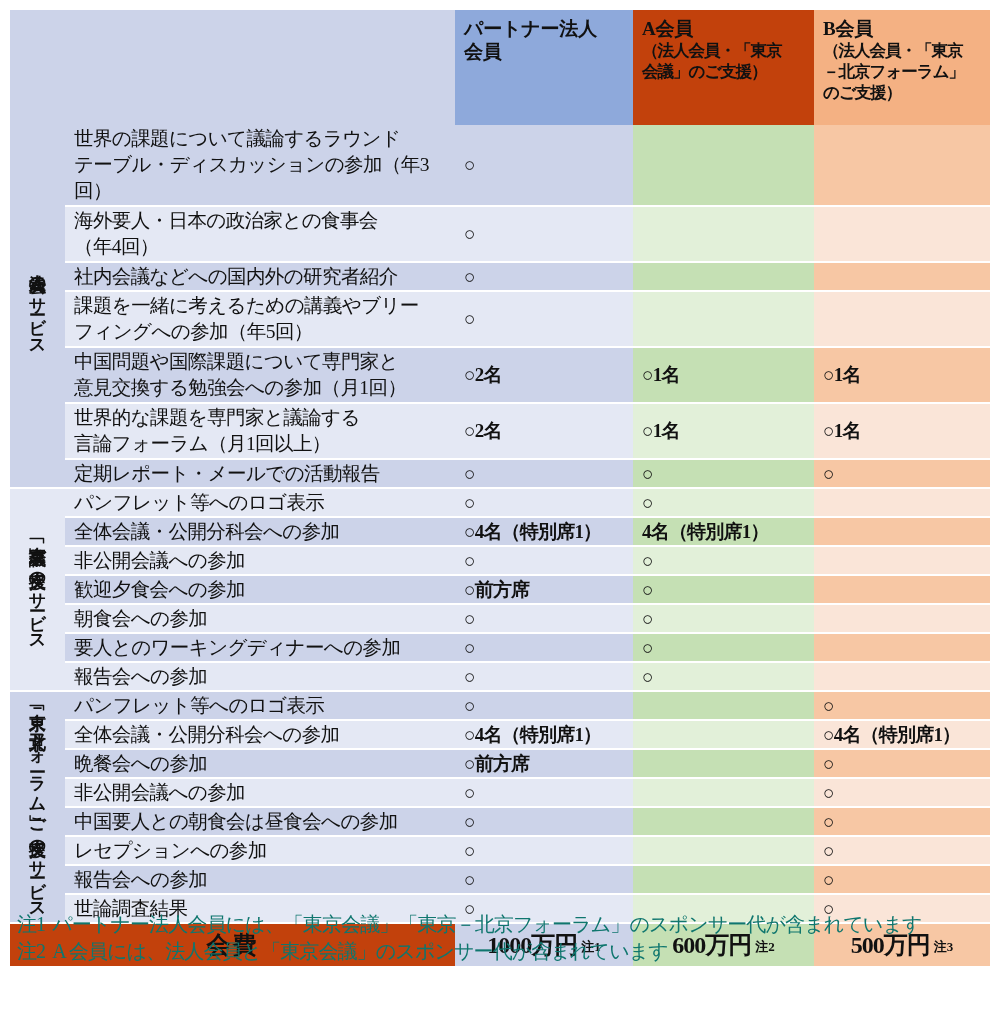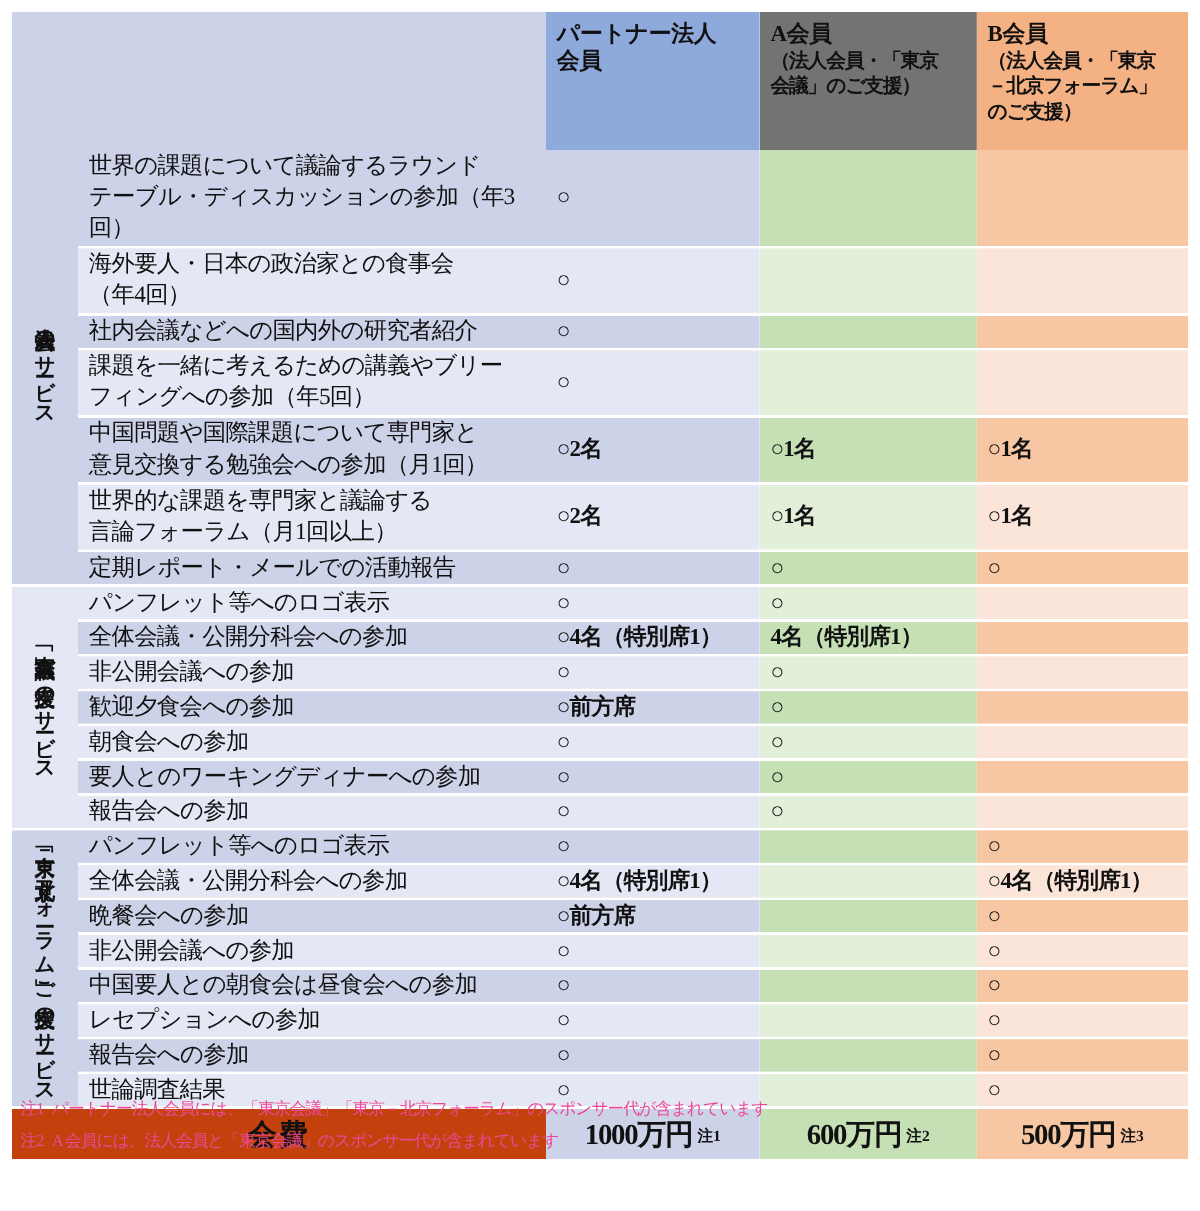--- a/index.html
+++ b/index.html
@@ -39,21 +39,21 @@
     font-weight:bold;
     font-size:19px;
     line-height:23px;
     padding:7px 9px 0 9px !important;
     vertical-align:top !important;
     letter-spacing:-0.2px;
   }
   .hdr .sub{font-size:16.5px;line-height:21px;font-weight:bold;letter-spacing:-1px;}
   .hdr-corner{background:#ccd3e9;}
   .hdr-partner{background:#8ea9db;}
-  .hdr-a{background:#737373;}
+  .hdr-a{background:#c2410c;}
   .hdr-b{background:#f4b183;}
 
   
   .gut-l{border-left:3px solid #ffffff;}
 
   
   .spine{
     text-align:center;
     vertical-align:middle;
     padding:0 !important;
@@ -125,25 +125,25 @@
   .fee-val .note{font-size:13px;font-weight:bold;letter-spacing:0;margin-left:4px;vertical-align:2px;}
   .fee-partner{background:#ccd3e9;}
   .fee-a{background:#c5e0b4;}
   .fee-b{background:#f7c7a4;}
 
   
   .notes{
     position:absolute;left:17px;top:911px;width:965px;
   }
   .note-line{
-    font-size:14px;
+    font-size:20px;
     line-height:27px;
     letter-spacing:-0.9px;
     white-space:nowrap;
-    color:#ec4899;
+    color:#0f766e;
   }
   .note-line .nid{margin-right:7px;}
 </style>
 </head>
 <body>
 
 <div class="page">
 
   <table class="matrix">
     <colgroup>

